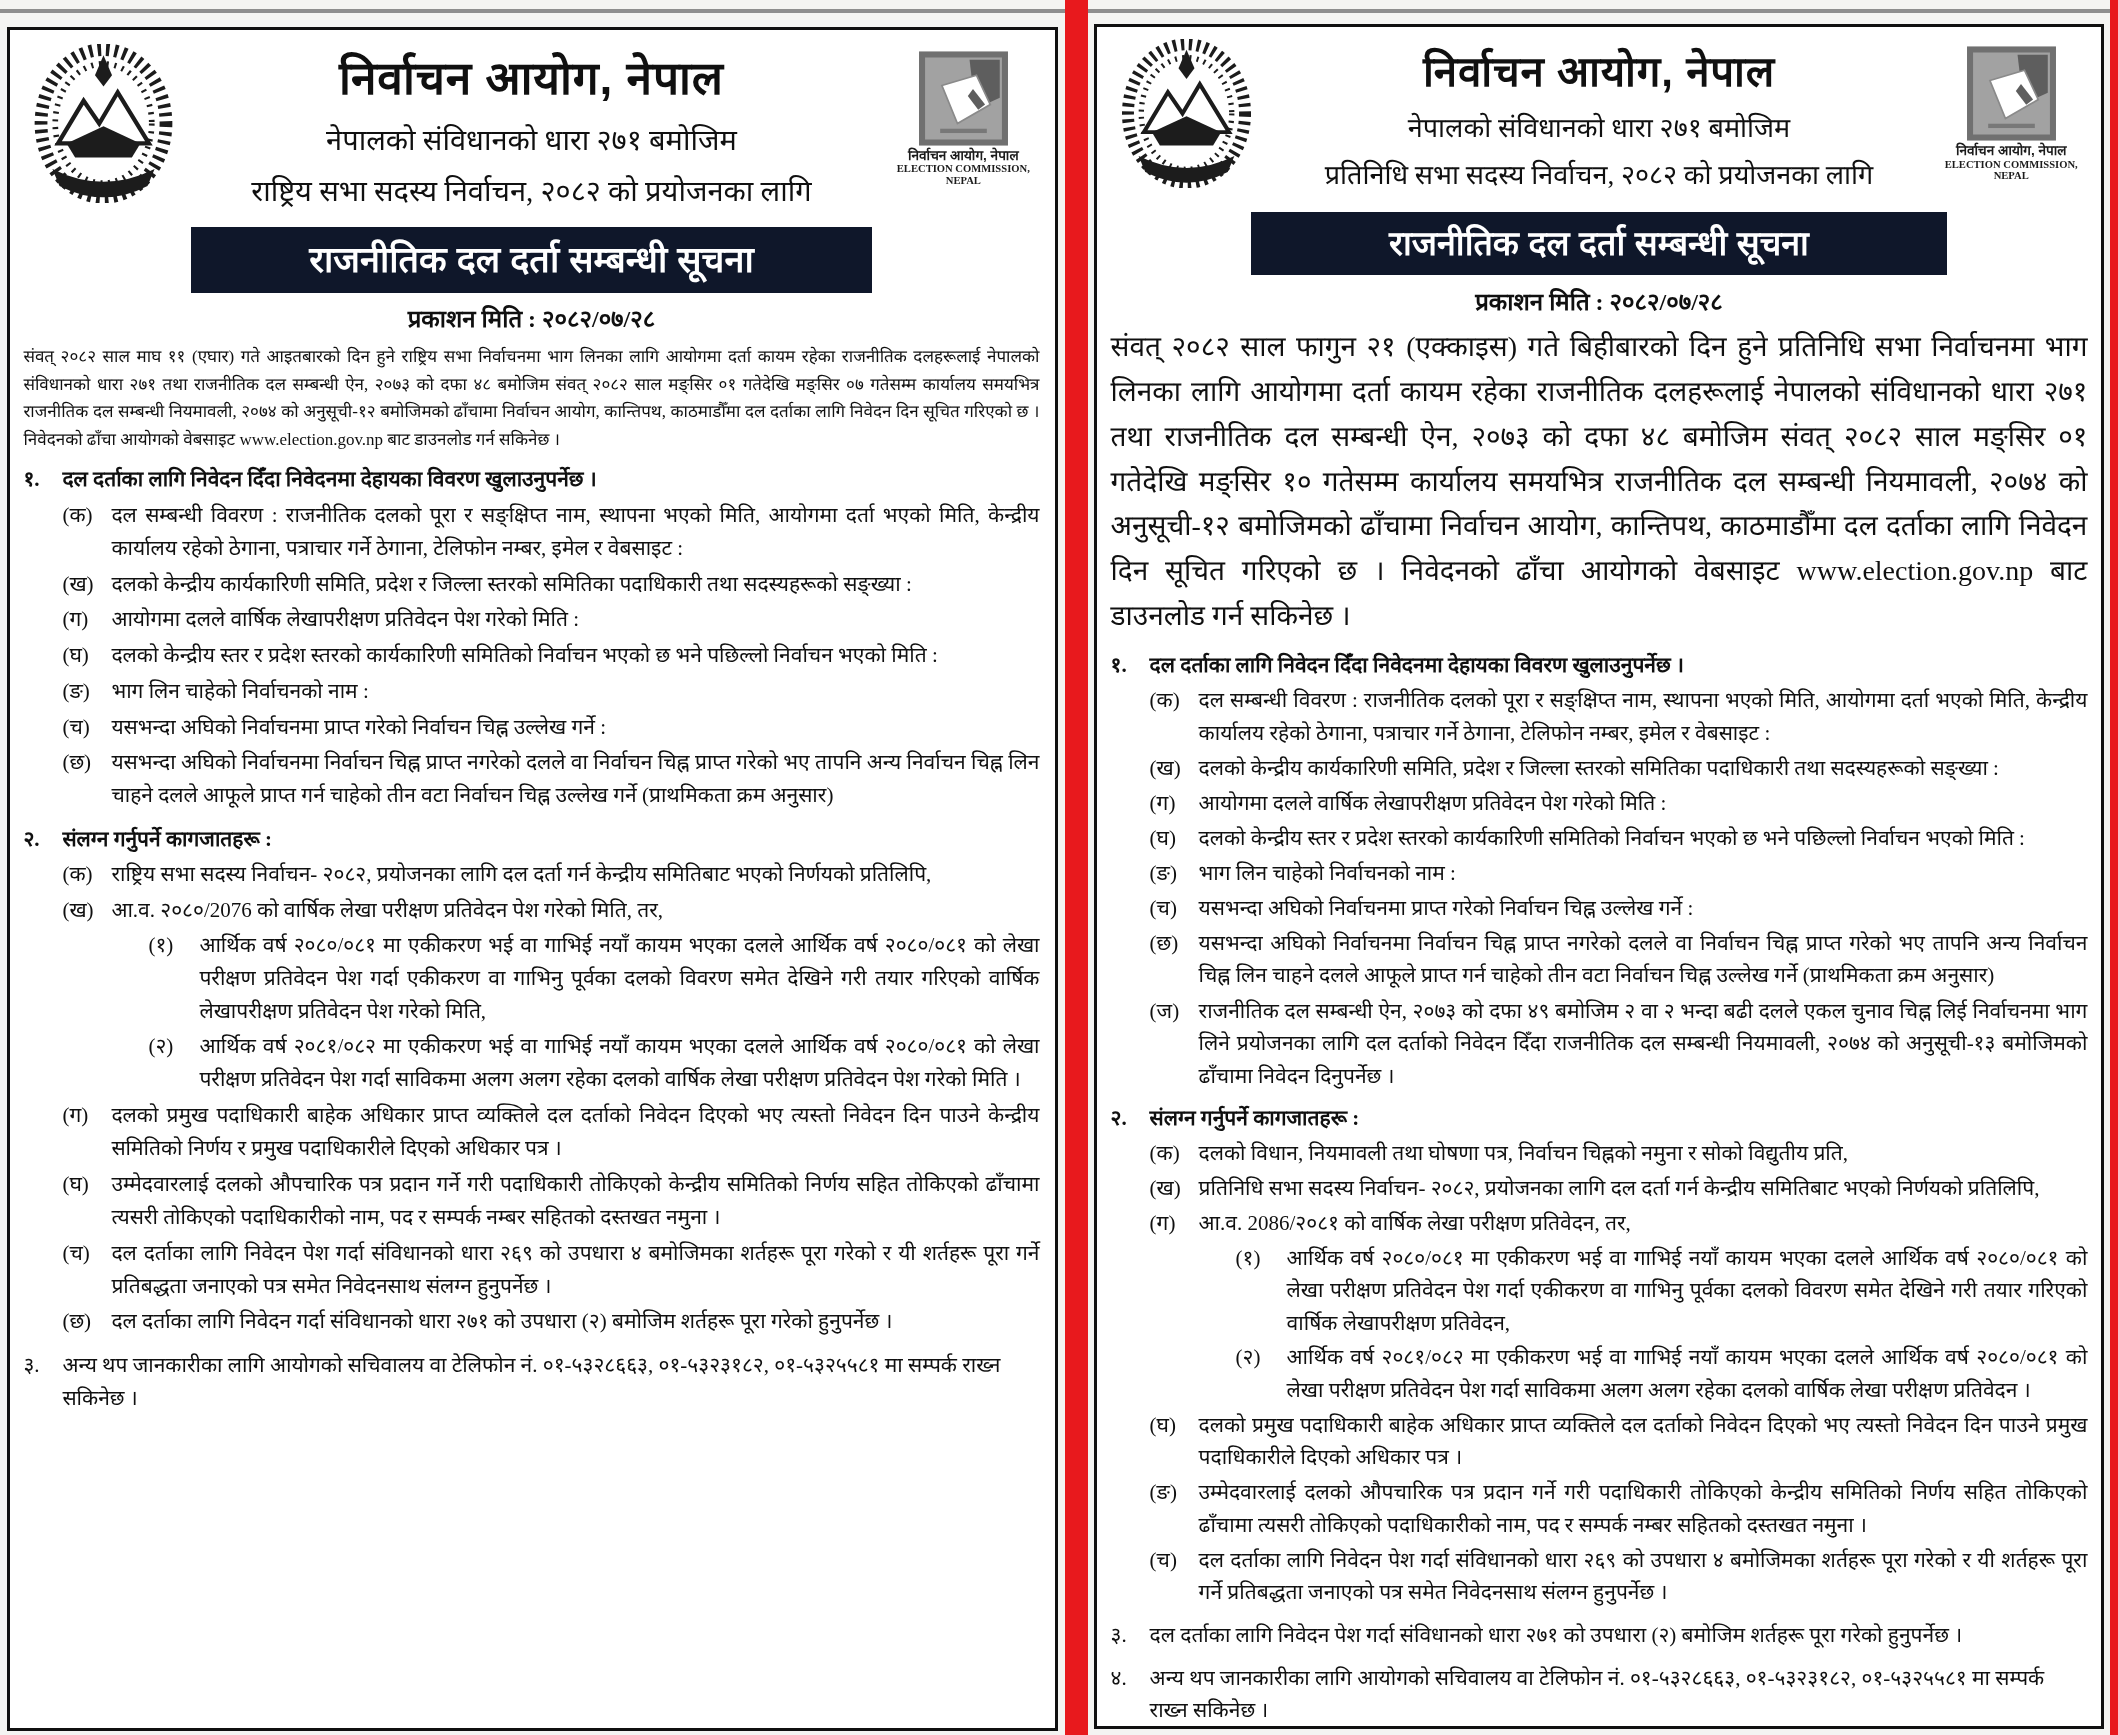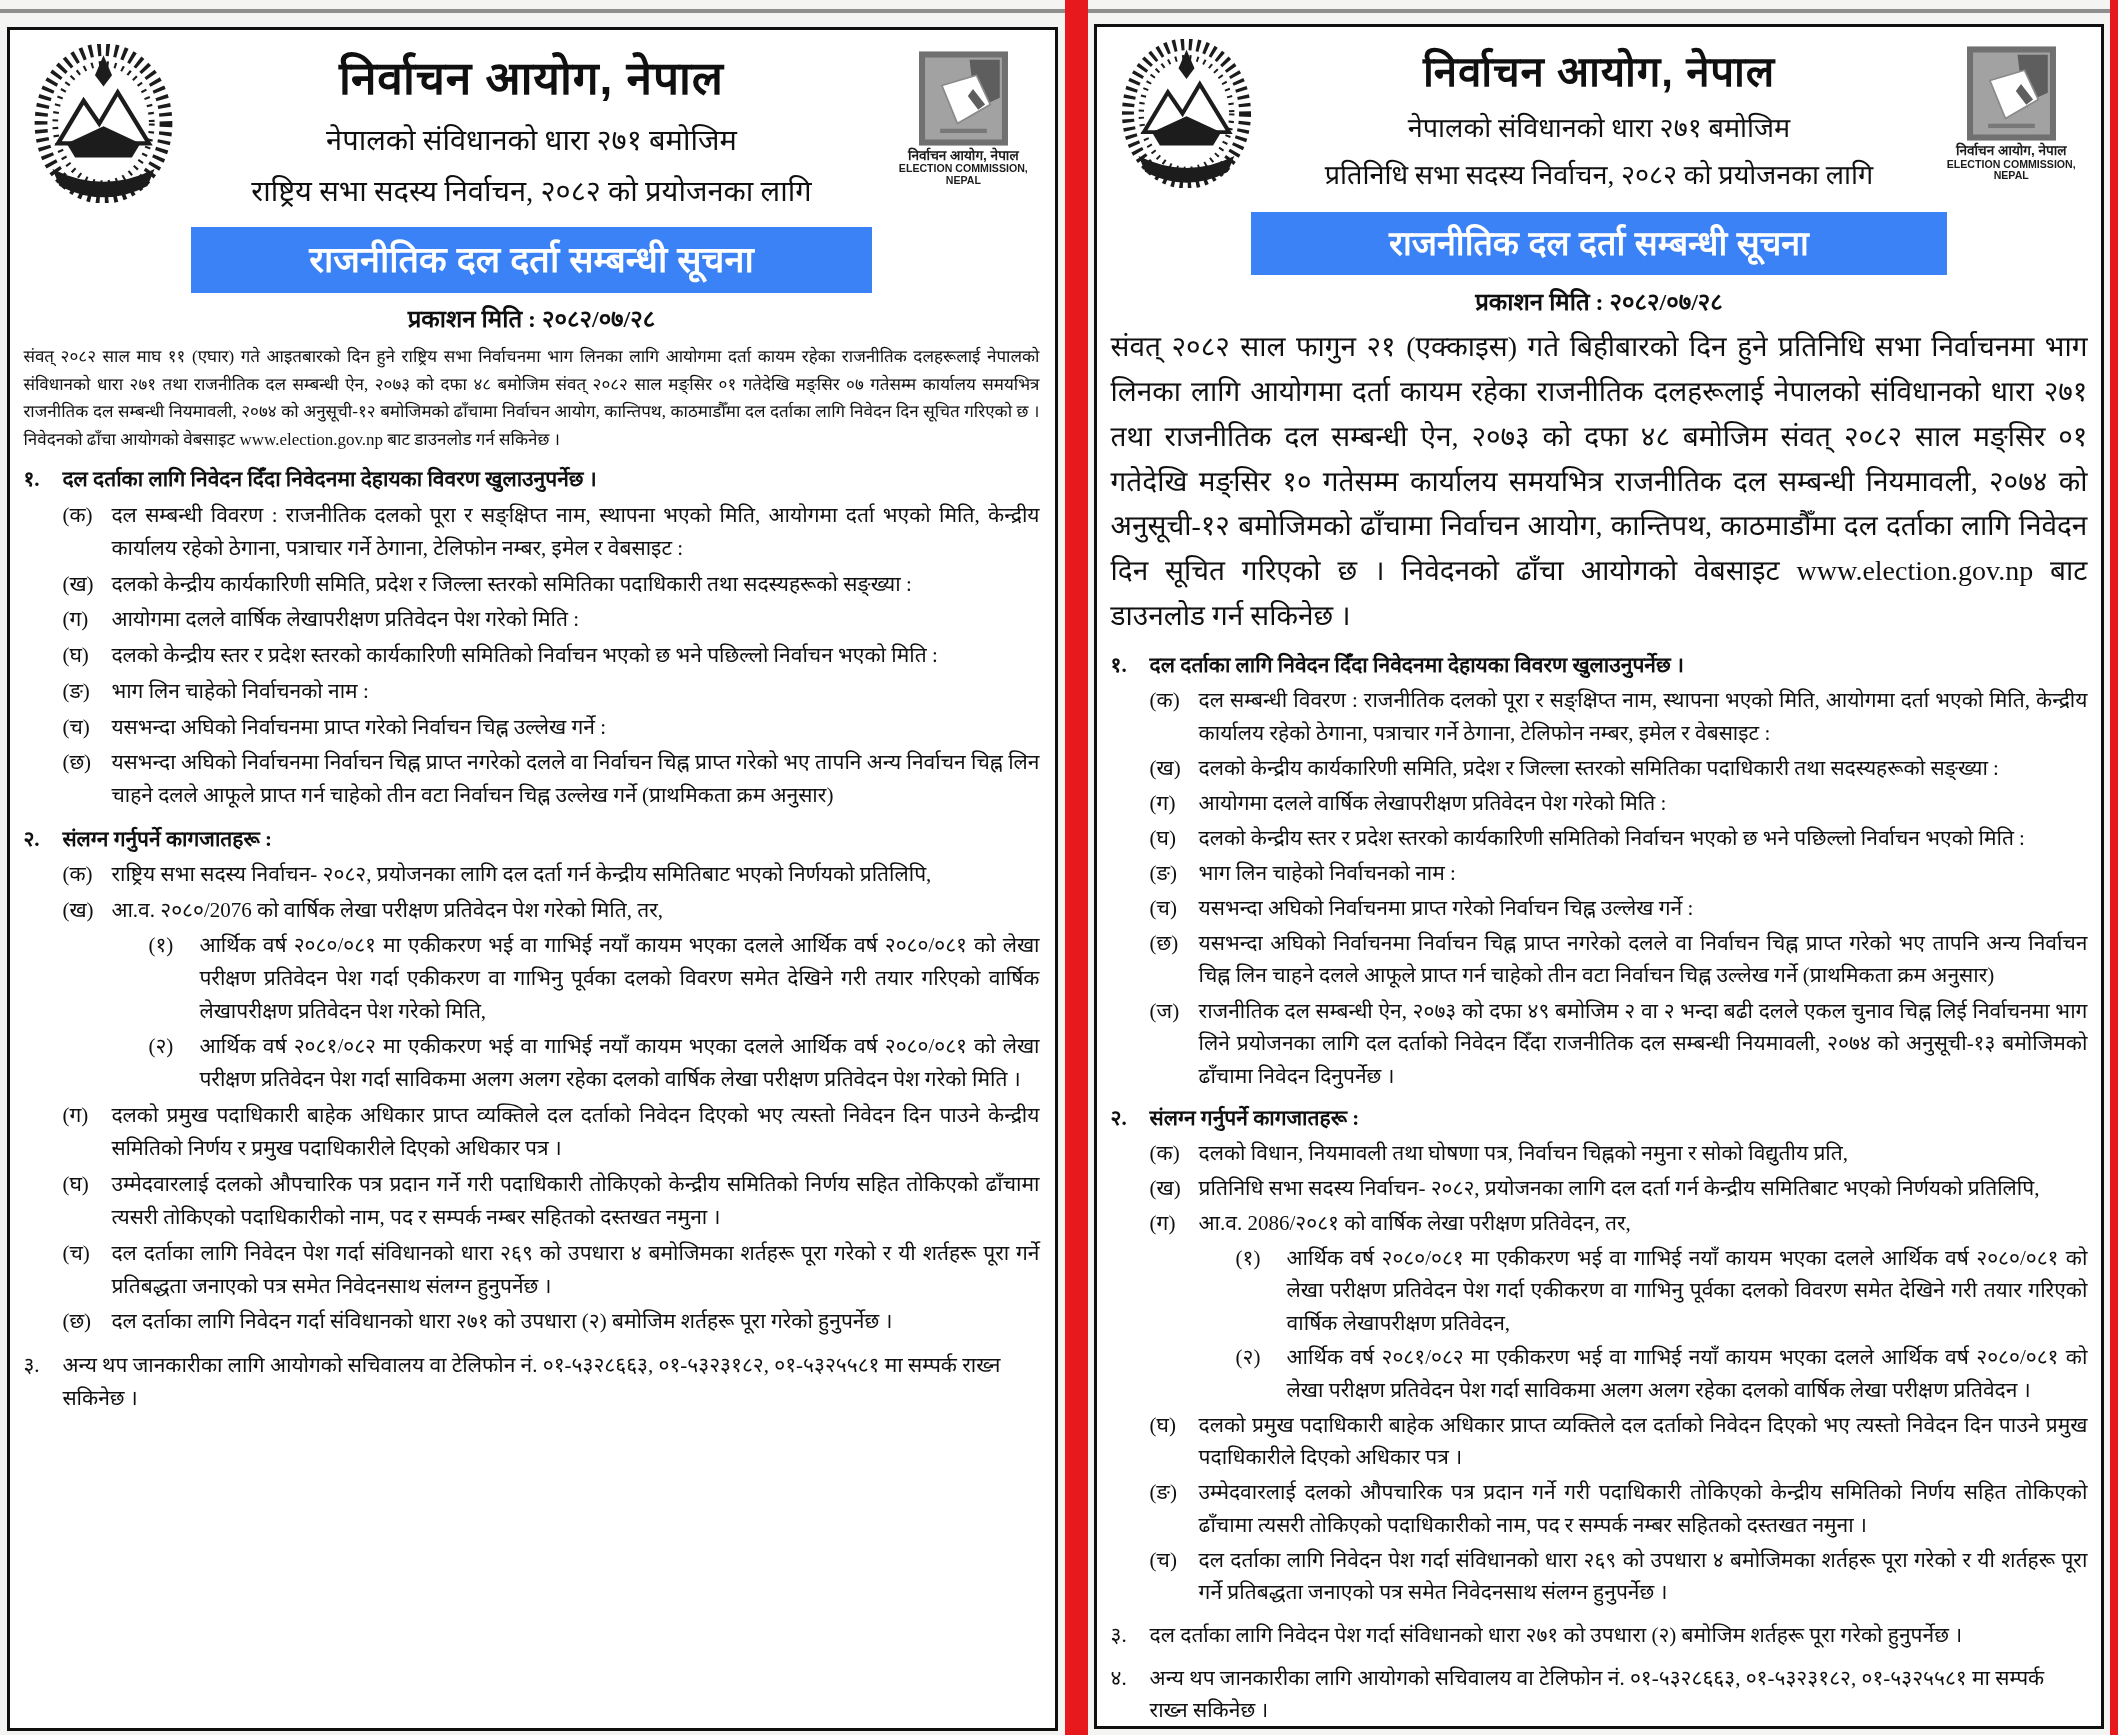--- a/index.html
+++ b/index.html
@@ -16,29 +16,29 @@
 
   .doc-header{position:relative;height:180px;}
   .page-right .doc-header{height:170px;}
   .emblem{position:absolute;left:5.1px;top:5.1px;width:151px;height:159px;}
   .page-right .emblem{width:141px;height:149px;}
   .right-logo{position:absolute;right:1.7px;top:12px;width:149px;text-align:center;}
   .ballot-box{width:95px;height:95px;display:block;margin:0 auto;}
   .logo-cap{font-family:"Liberation Sans","DejaVu Sans",sans-serif;font-weight:bold;
             color:#1c1c1c;line-height:1.12;margin-top:2.5px;}
   .logo-cap .l1{font-size:13.6px;}
-  .logo-cap .l2{font-size:10.6px;letter-spacing:0px;}
+  .logo-cap .l2{font-size:10.6px;letter-spacing:0px;font-family:Liberation Serif, serif;}
   .titles{margin:0 157px;text-align:center;}
   .org-title{font-size:46px;font-weight:bold;letter-spacing:0.8px;padding-top:6.8px;
              font-family:"Liberation Sans","DejaVu Sans",sans-serif;}
   .subtitle{font-size:29px;font-weight:normal;margin-top:12px;text-align:center;}
   .page-right .org-title{font-size:42px;}
   .page-right .subtitle{font-size:27px;margin-top:10.2px;}
 
-  .banner{background:#3b82f6;color:#ffffff;text-align:center;font-weight:bold;
+  .banner{background:#0f172a;color:#ffffff;text-align:center;font-weight:bold;
           font-size:36px;padding:6.8px 25.4px 10.2px 25.4px;width:62%;margin:8.5px auto 0 auto;
           font-family:"Liberation Sans","DejaVu Sans",sans-serif;}
   .page-right .banner{font-size:34px;width:66%;}
   .pub-date{text-align:center;font-weight:bold;font-size:24px;margin-top:8.5px;}
 
   .intro{font-size:17px;line-height:1.62;text-align:justify;margin:8.5px 0 0 0;}
   .page-right .intro{font-size:28px;line-height:1.6;}
 
   .sections{margin-top:6.8px;}
   .sec{display:flex;margin-top:10.2px;}

